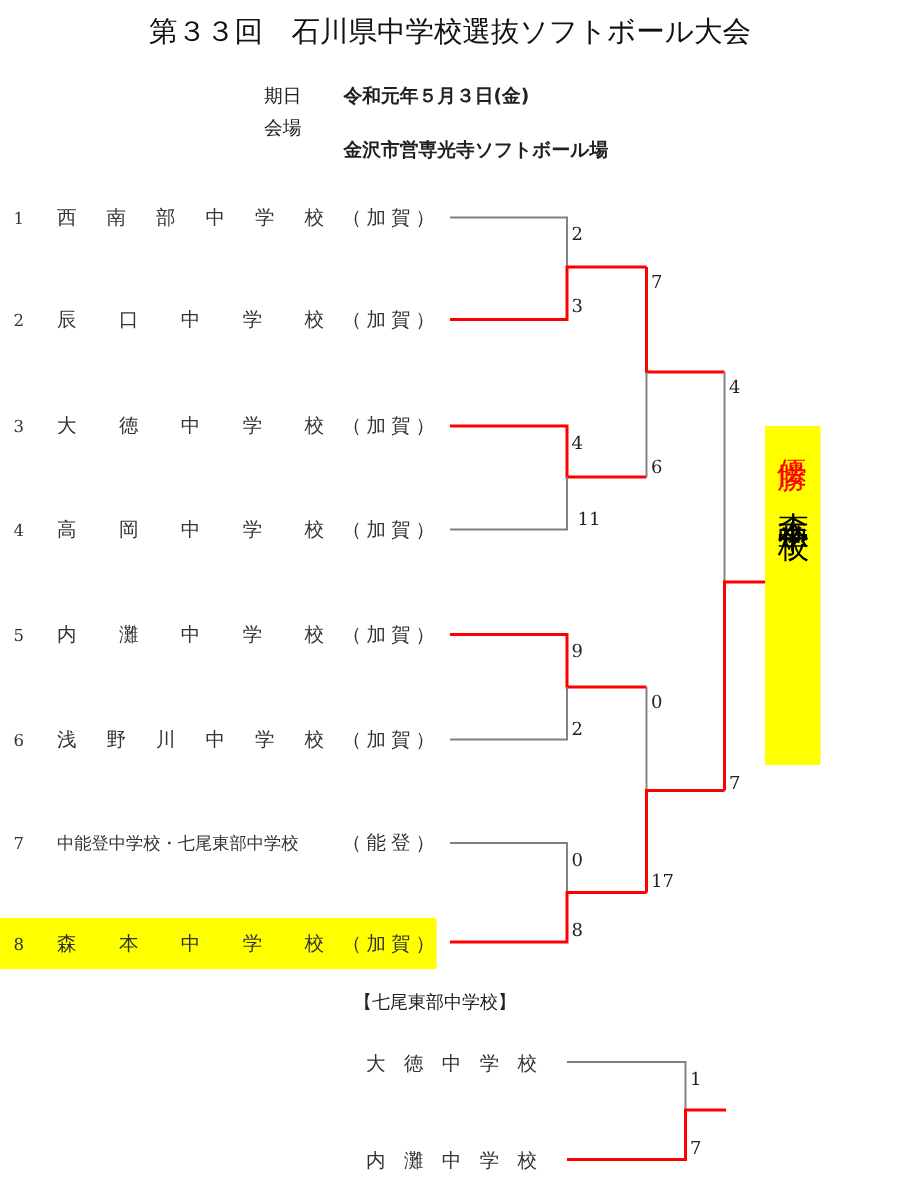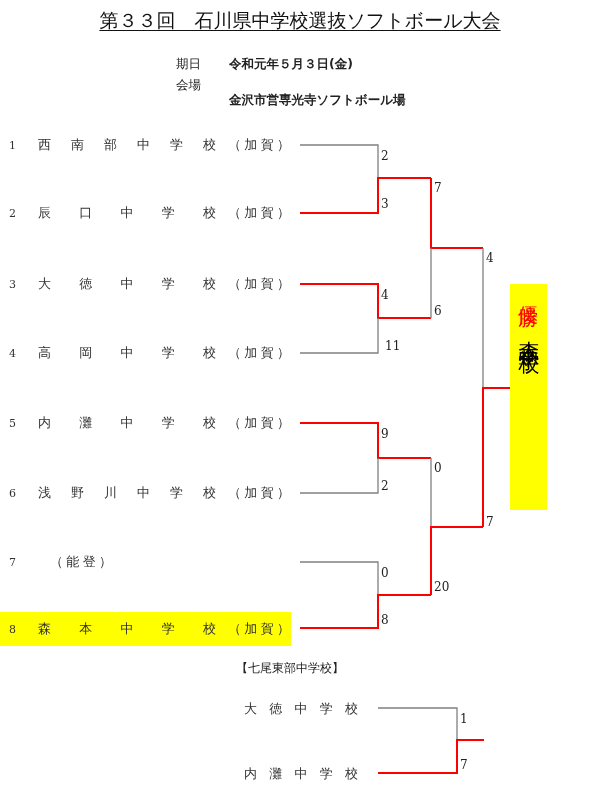--- a/index.html
+++ b/index.html
@@ -1,21 +1,21 @@
 <!DOCTYPE html>
 <html><head>
 <meta charset="utf-8">
 <style>
   html, body { margin: 0; padding: 0; background: #ffffff; }
   body { width: 600px; height: 792px; position: relative; overflow: hidden;
          font-family: "DejaVu Serif", "Liberation Serif", serif; color: #222; }
   .abs { position: absolute; }
   .title { left: 0; width: 600px; top: 8px; text-align: center; font-size: 19px;
            font-family: "DejaVu Sans", "Liberation Sans", sans-serif; color: #111; }
-  .title span { text-decoration: underline; text-underline-offset: 3px; }
+  .title span { text-underline-offset: 3px; }
   .meta { font-size: 12.5px; font-family: "DejaVu Sans", "Liberation Sans", sans-serif; color: #222; }
   .meta-label { left: 176px; }
   .meta-value { left: 229px; font-weight: bold; }
   .row { left: 0; height: 34px; width: 291px; display: flex; align-items: center;
          font-size: 13px; font-family: "DejaVu Sans", "Liberation Sans", sans-serif; color: #333; }
   .row.highlight { background: #ffff00; }
   .seed { width: 16px; text-align: right; margin-right: 22px; font-size: 11px;
           font-family: "DejaVu Serif", "Liberation Serif", serif; }
   .name { width: 178px; display: flex; justify-content: space-between; }
   .name.compact { justify-content: flex-start; letter-spacing: 0; font-size: 11.5px; }
@@ -170,20 +170,21 @@
   <span class="region">
     <span>（</span>
       <span>加</span>
       <span>賀</span>
       <span>）</span>
   </span>
 </div>
 
 <div class="abs row" style="top:545px">
   <span class="seed">7</span>
+  <span class="name compact">中能登中学校・七尾東部中学校</span>
   <span class="region">
     <span>（</span>
       <span>能</span>
       <span>登</span>
       <span>）</span>
   </span>
 </div>
 
 <div class="abs row highlight" style="top:612px">
   <span class="seed">8</span>
@@ -207,21 +208,21 @@
 <div class="abs score" style="left:381px;top:288px">4</div>
 <div class="abs score" style="left:385px;top:339px">11</div>
 <div class="abs score" style="left:381px;top:427px">9</div>
 <div class="abs score" style="left:381px;top:479px">2</div>
 <div class="abs score" style="left:381px;top:566px">0</div>
 <div class="abs score" style="left:381px;top:613px">8</div>
 
 <div class="abs score" style="left:434px;top:181px">7</div>
 <div class="abs score" style="left:434px;top:304px">6</div>
 <div class="abs score" style="left:434px;top:461px">0</div>
-<div class="abs score" style="left:434px;top:580px">20</div>
+<div class="abs score" style="left:434px;top:580px">17</div>
 
 <div class="abs score" style="left:486px;top:251px">4</div>
 <div class="abs score" style="left:486px;top:515px">7</div>
 
 <div class="abs champ-box">
   <span class="champ-label">優勝</span>
   <span class="champ-name">森本中学校</span>
 </div>
 
 <div class="abs third-heading">【七尾東部中学校】</div>

